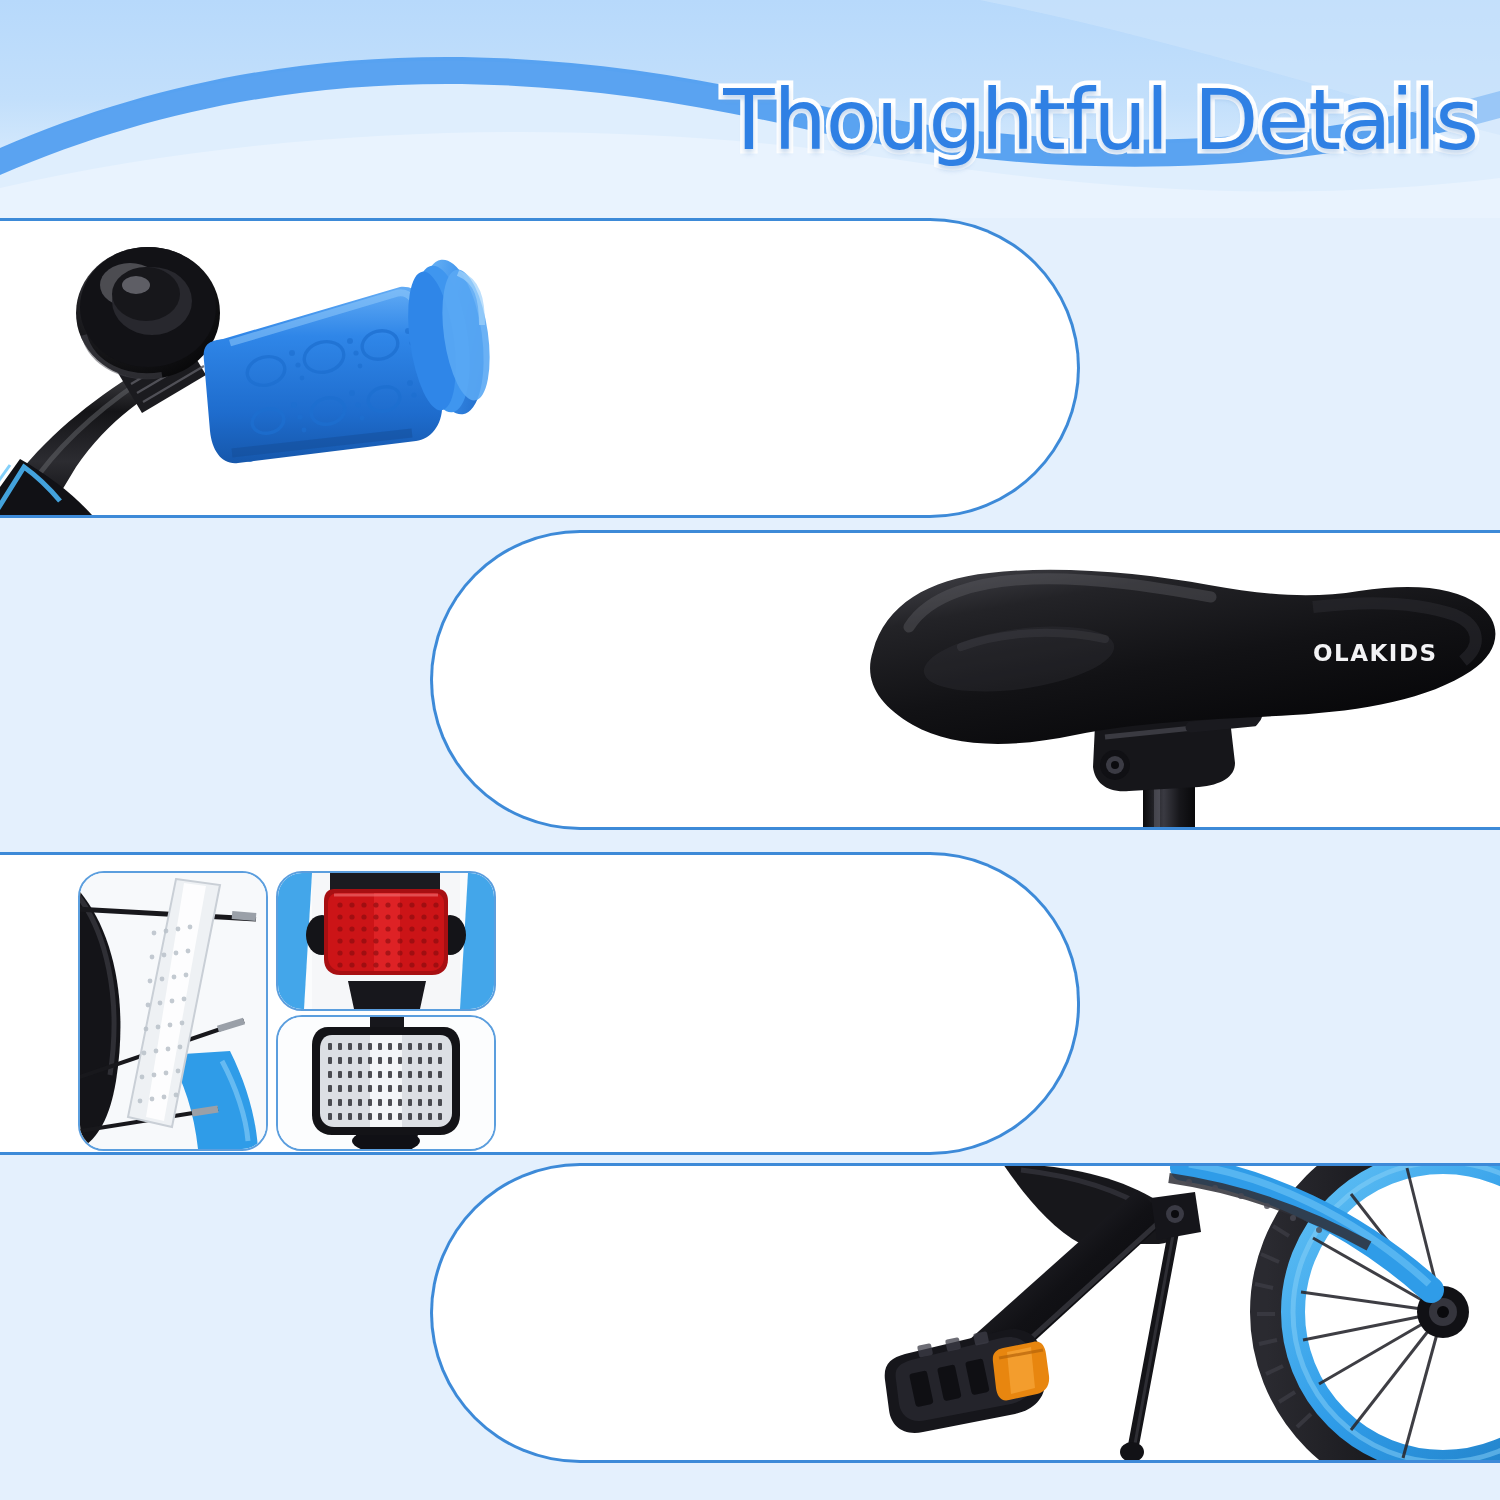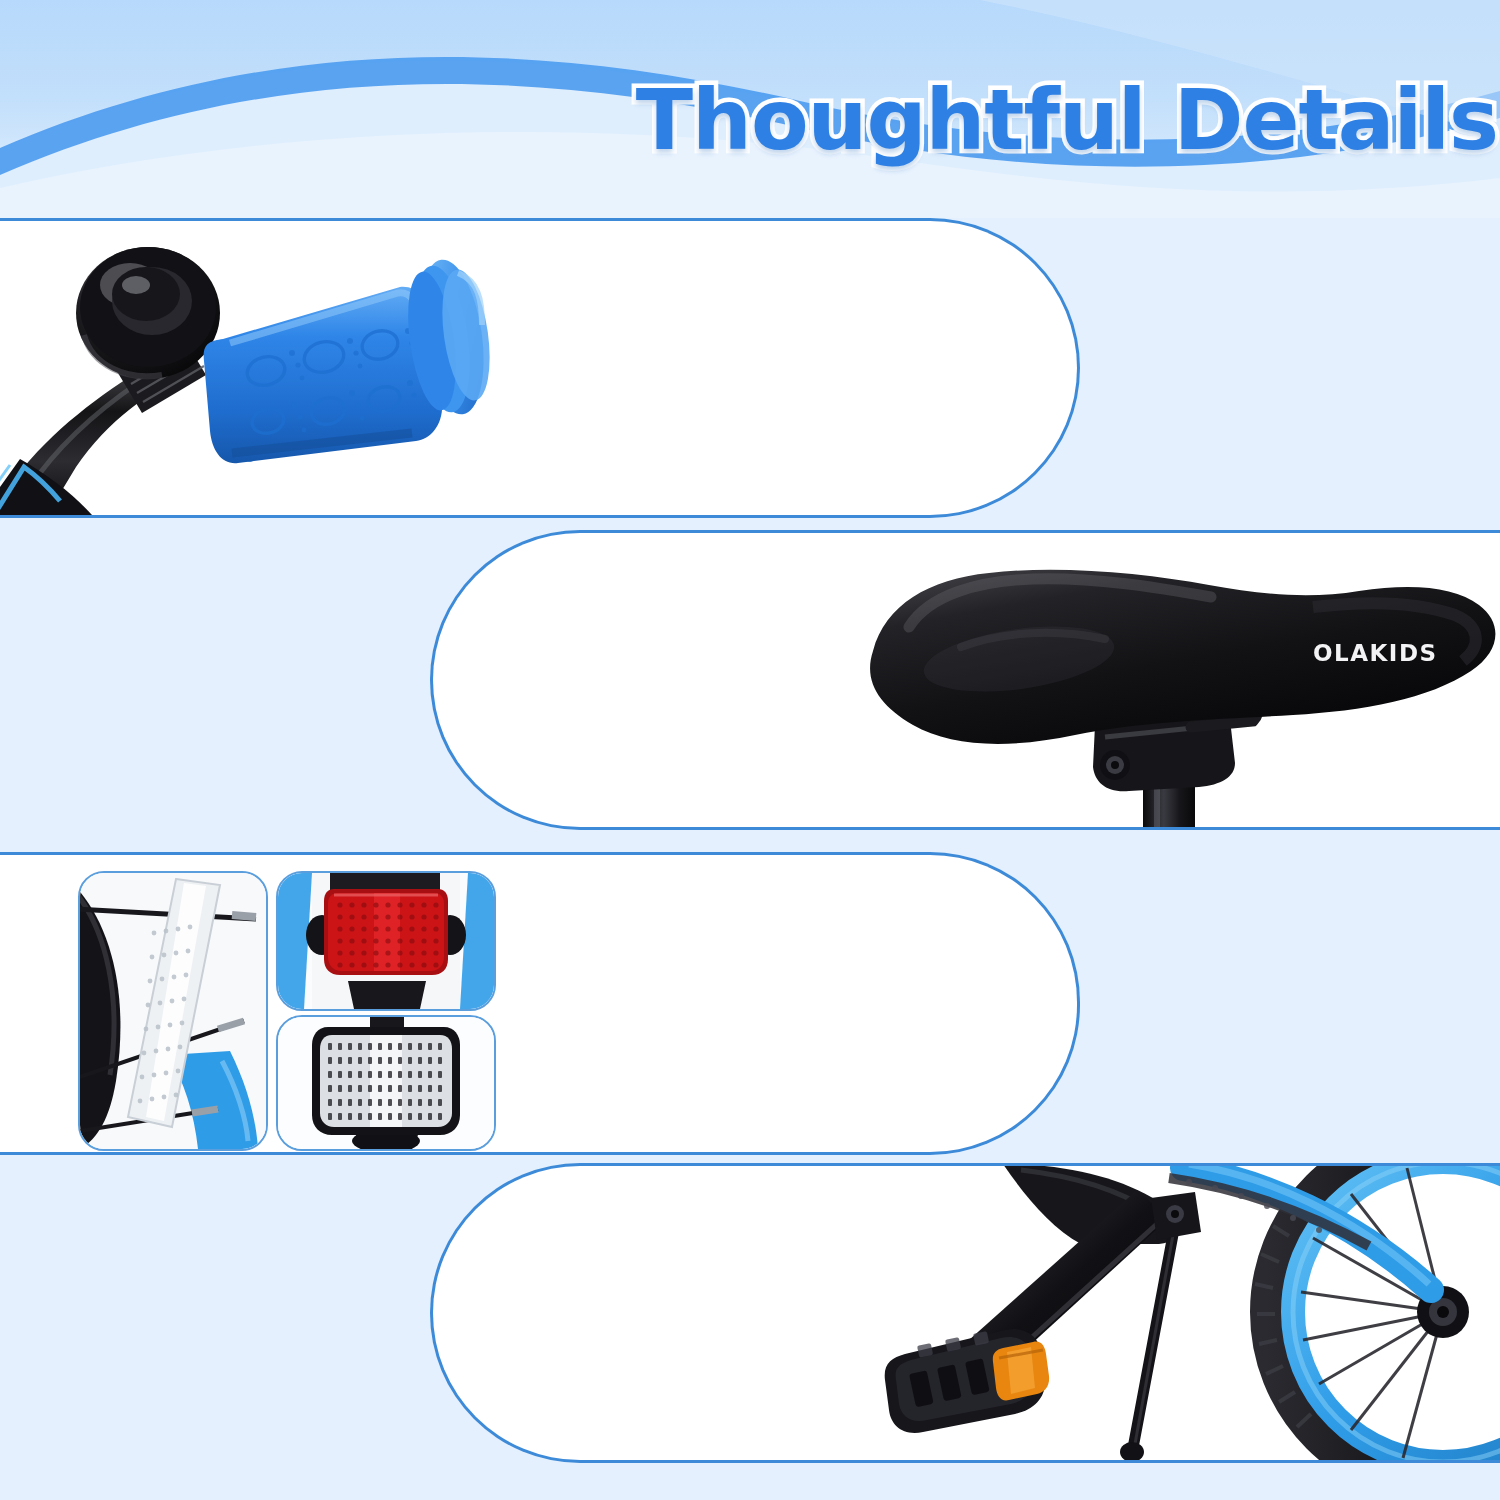--- a/index.html
+++ b/index.html
@@ -13,23 +13,23 @@
   .page { position:relative; width:1500px; height:1500px; overflow:hidden; }
 
   
   .header {
     position:absolute; left:0; top:0; width:1500px; height:218px;
     background:linear-gradient(180deg,#b7d9fb 0%, #c2dffb 45%, #d8ebfd 78%, #e4f0fd 100%);
     overflow:hidden;
   }
   .header svg { position:absolute; left:0; top:0; }
   .title {
-    position:absolute; right:2px; top:74px;
+    position:absolute; right:22px; top:74px;
     font-size:84px; line-height:92px;
-    font-weight:bold; letter-spacing:-1px;
+    font-weight:normal; letter-spacing:-1px;
     color:#2f80e4;
     font-family:"DejaVu Sans", sans-serif;
     -webkit-text-stroke:9px #ffffff;
     paint-order:stroke fill;
     text-shadow:0 4px 5px rgba(120,165,215,0.45);
     white-space:nowrap;
   }
 
   
   .row { position:absolute; left:0; width:1500px; overflow:hidden; }

